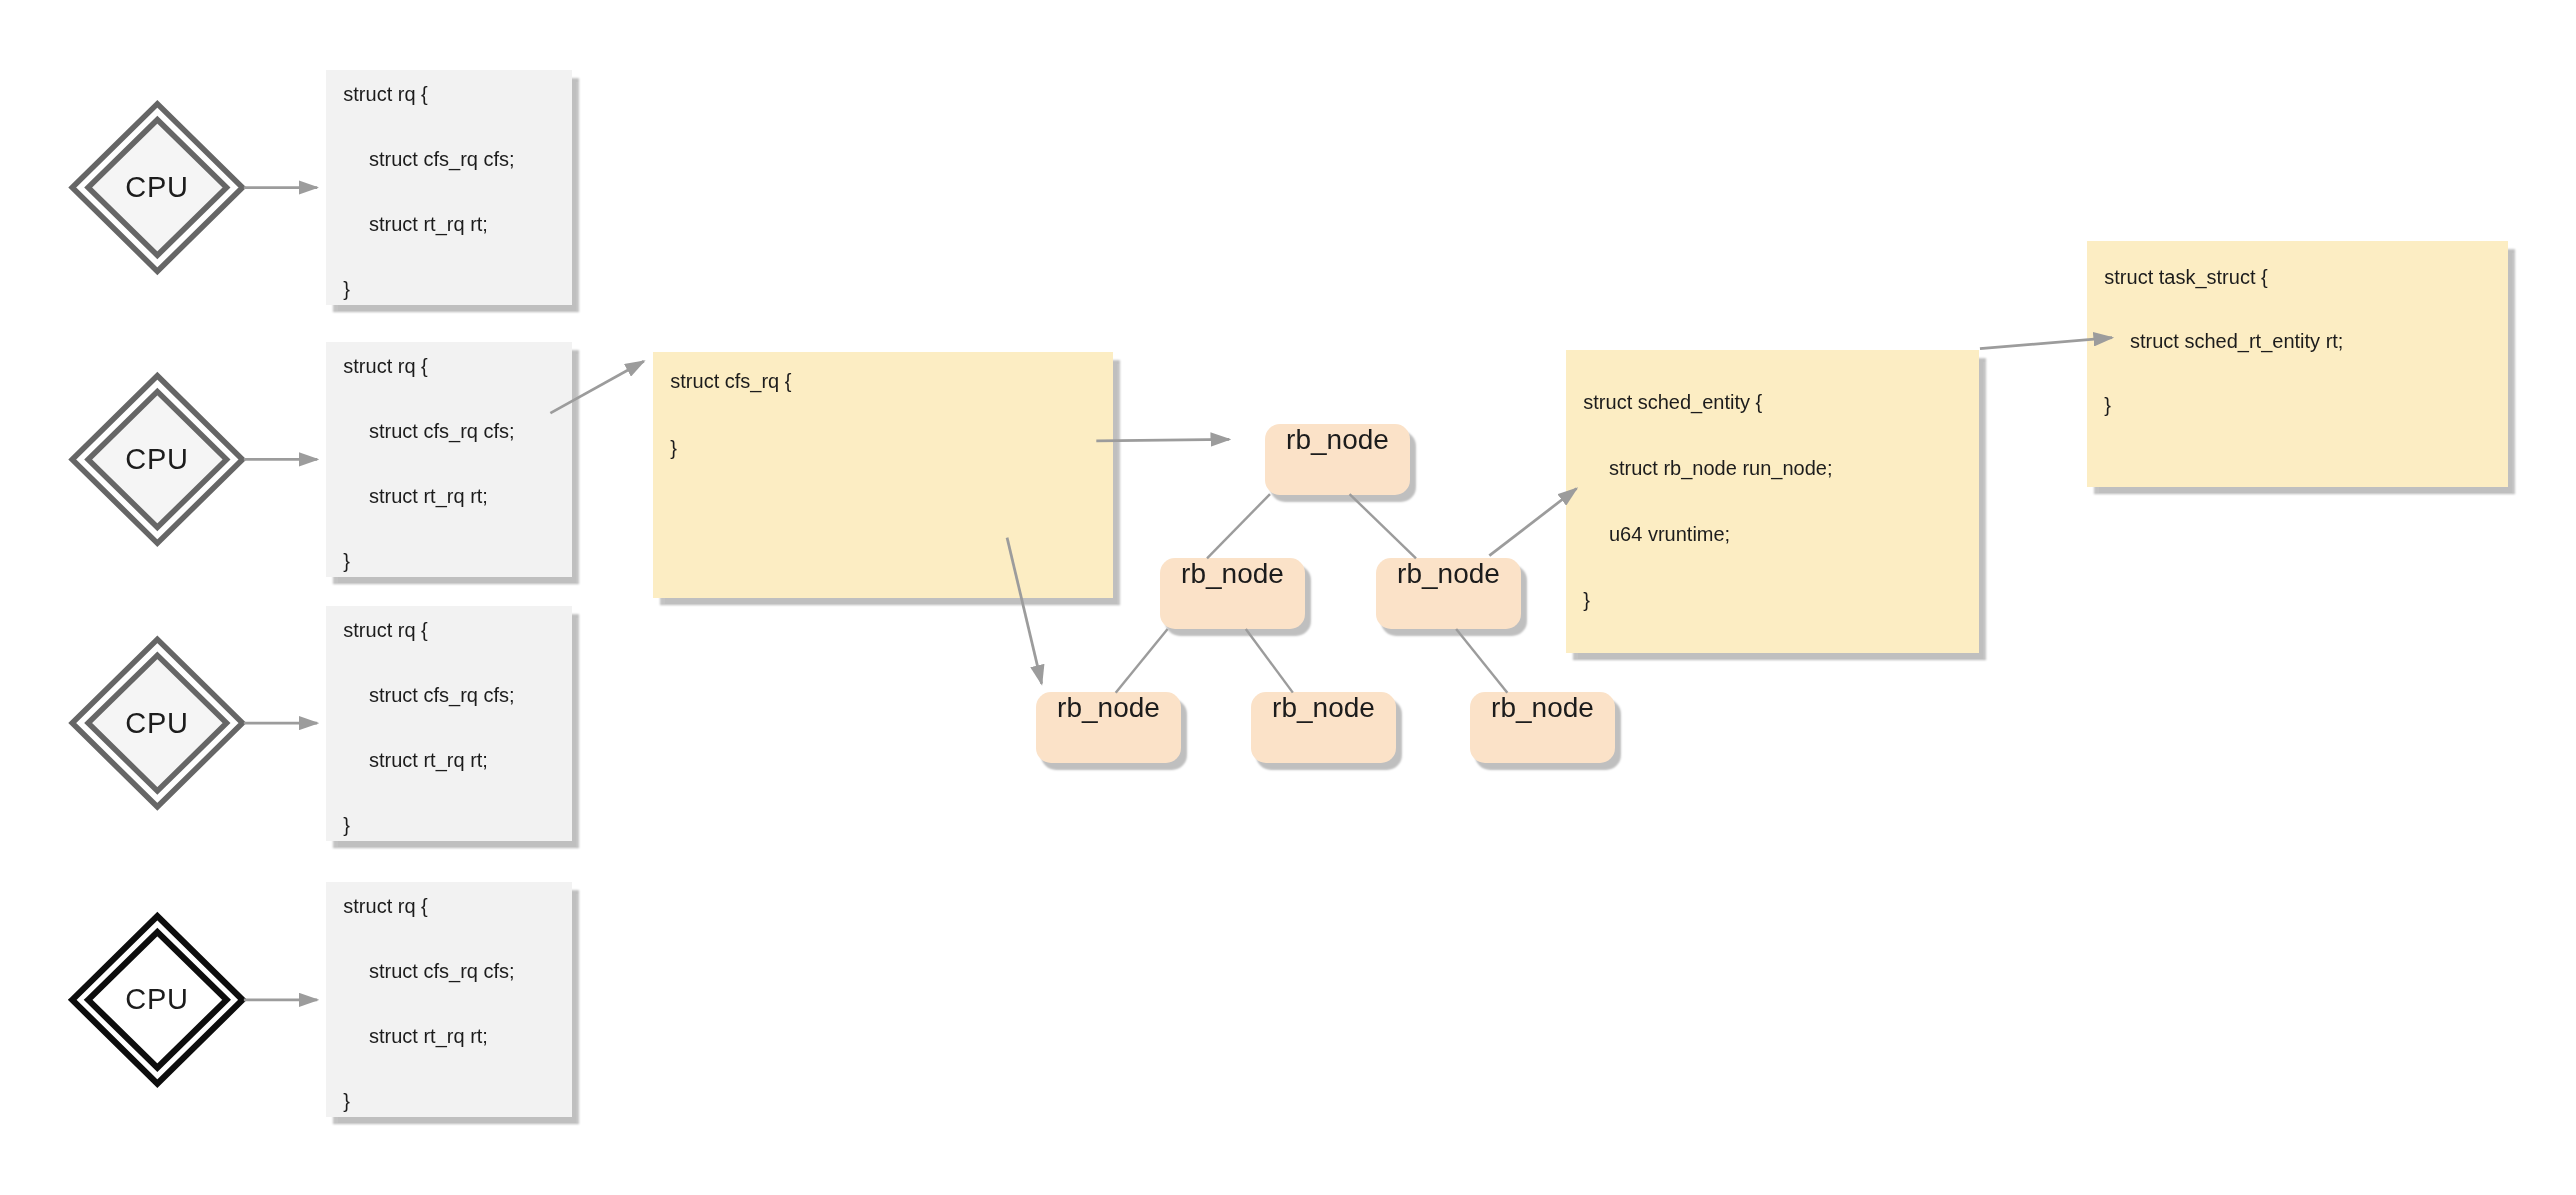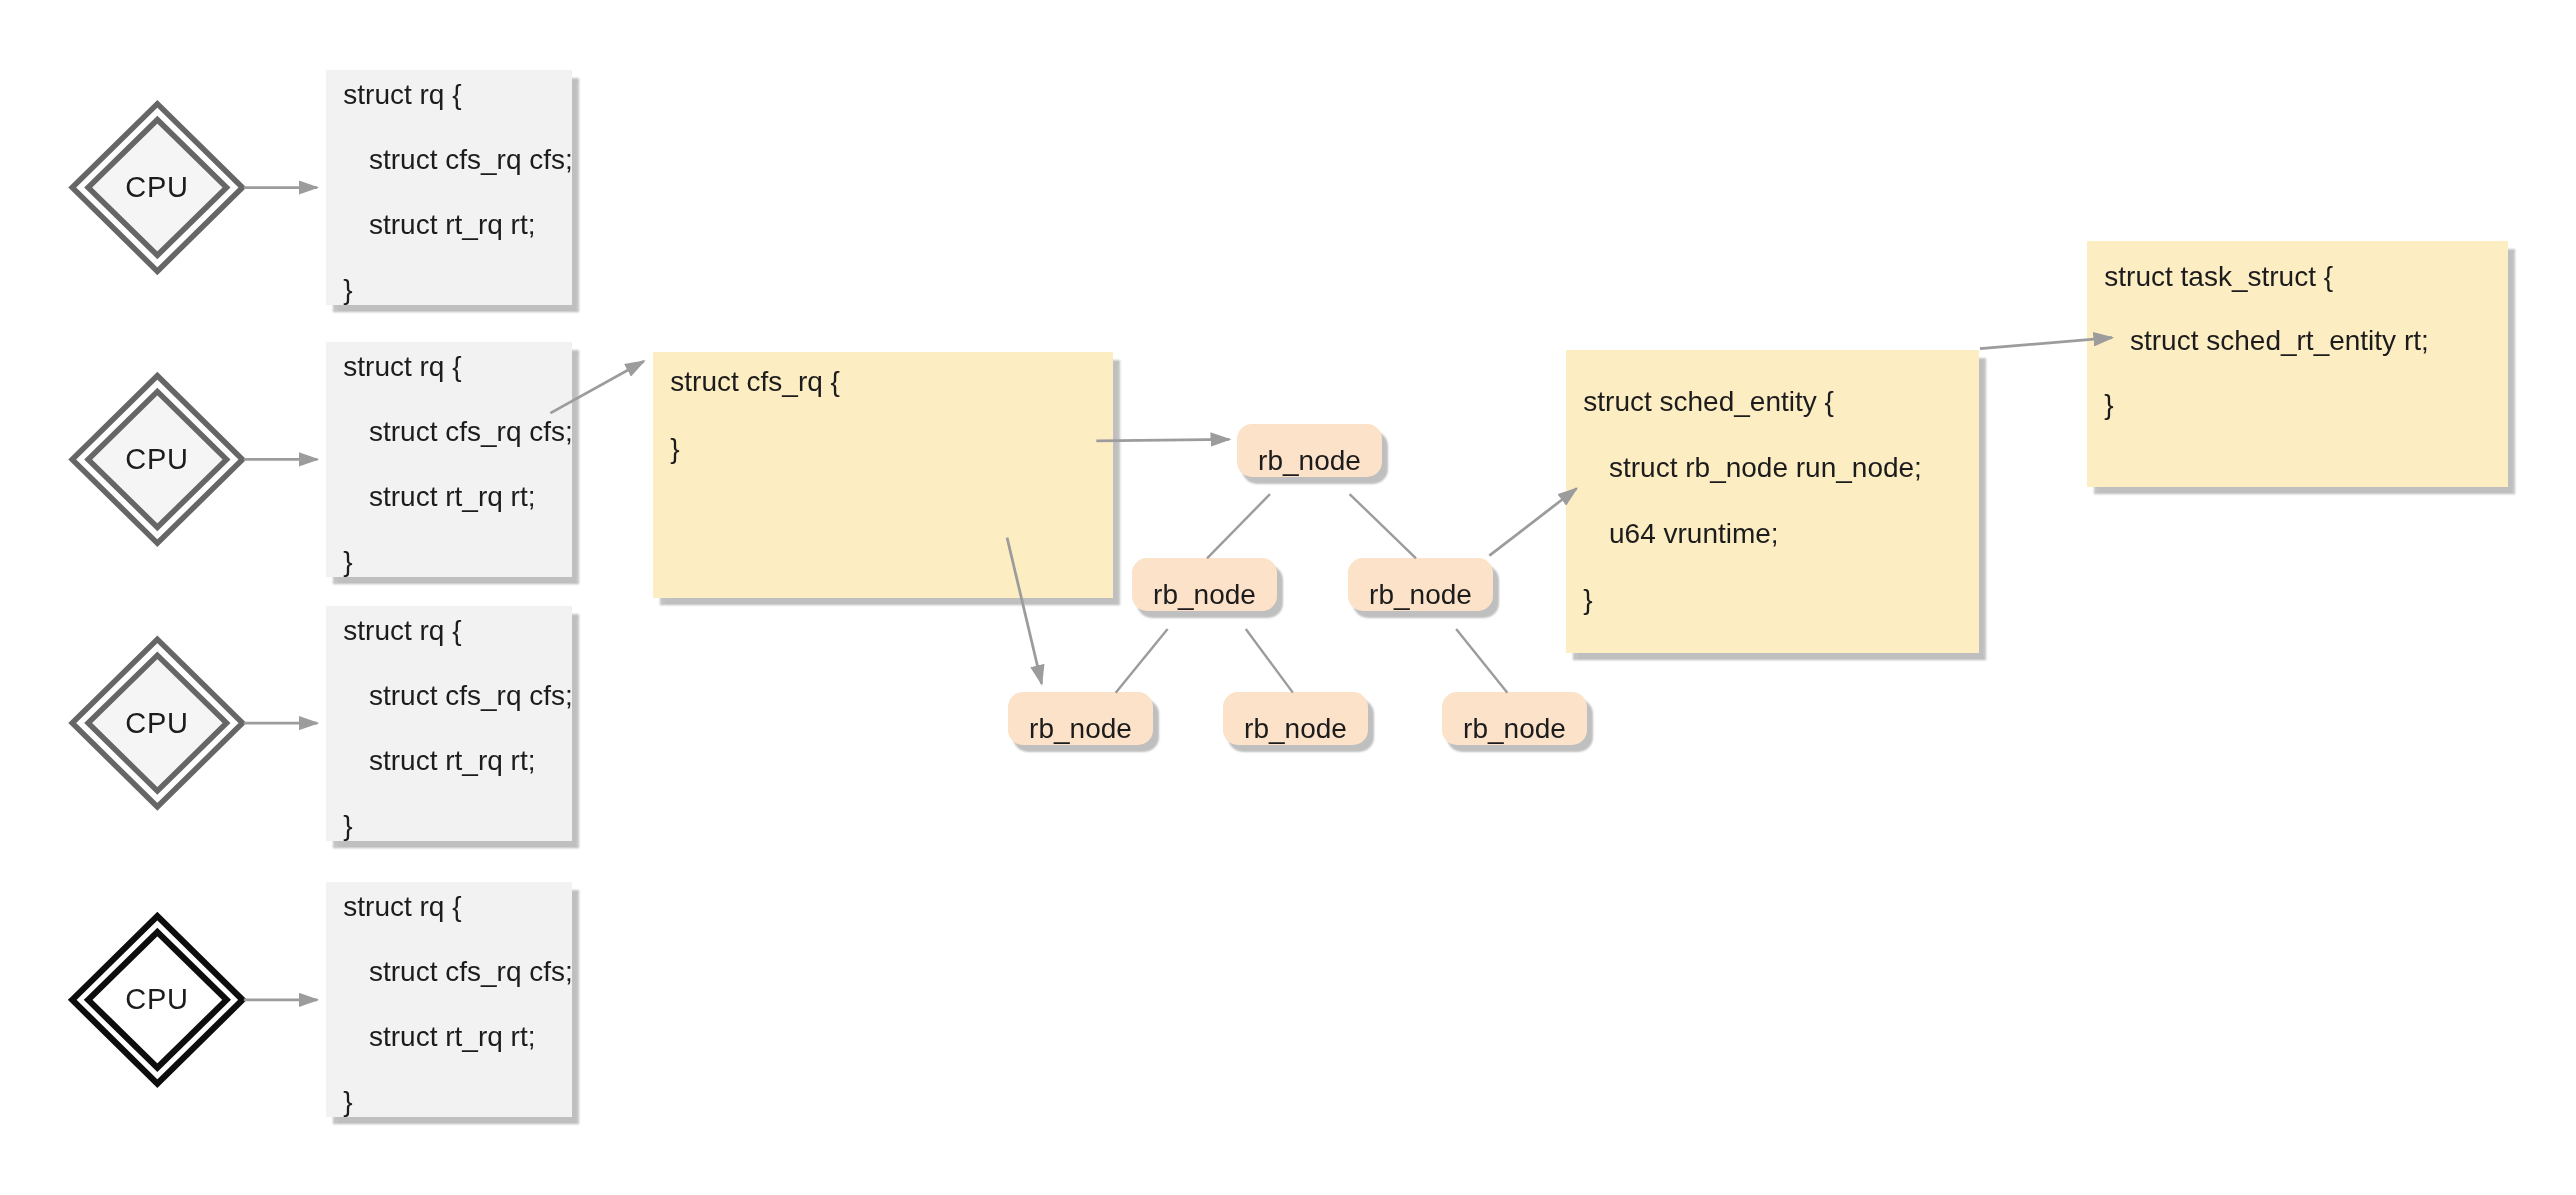--- a/index.html
+++ b/index.html
@@ -14,48 +14,49 @@
 
   
   .struct-box {
     position: absolute;
     box-shadow: 7px 8.3px 2.1px var(--shadow);
   }
   .gray   { background: var(--gray_box_fill); }
   .yellow { background: var(--yellow_box_fill); }
 
   .line {
-    font-size: 28px;
+    font-size: 20px;
     color: var(--text);
     padding-left: 17.3px;
     white-space: nowrap;
     line-height: var(--lh, 64px);
   }
   .line:first-child { margin-top: var(--mt, 0px); }
   .indent { padding-left: 43px; }
 
   .t-rq    { --lh: 65px; --mt: -7.6px; }
   .t-cfs   { --lh: 67px; --mt: -4.2px;  }
   .t-sched { --lh: 66px; --mt: 19.4px;  }
   .t-task  { --lh: 64px; --mt: 4.2px;   }
 
   
   .rb-node {
     position: absolute;
     width: 145px;
-    height: 53px;
+    height: 71px;
     background: var(--rb_node_fill);
     border-radius: 15px;
     box-shadow: 5.5px 7px 2.1px var(--shadow);
     display: flex;
-    align-items: flex-end;
+    align-items: flex-start;
     justify-content: center;
     font-size: 28px;
     color: var(--text);
     z-index: 2;
+    margin-left: 28px;
   }
 
   
   #overlay { position: absolute; left: 0; top: 0; z-index: 5; }
   .edge  { stroke: var(--connector); stroke-width: 3.5; fill: none; }
   .arrow { stroke: var(--connector); stroke-width: 4;   fill: none; }
   .arrow-head { fill: var(--connector); }
 
   
   .diamond-outer-gray  { fill: #ffffff; stroke: var(--diamond_gray_stroke); stroke-width: 8; }

